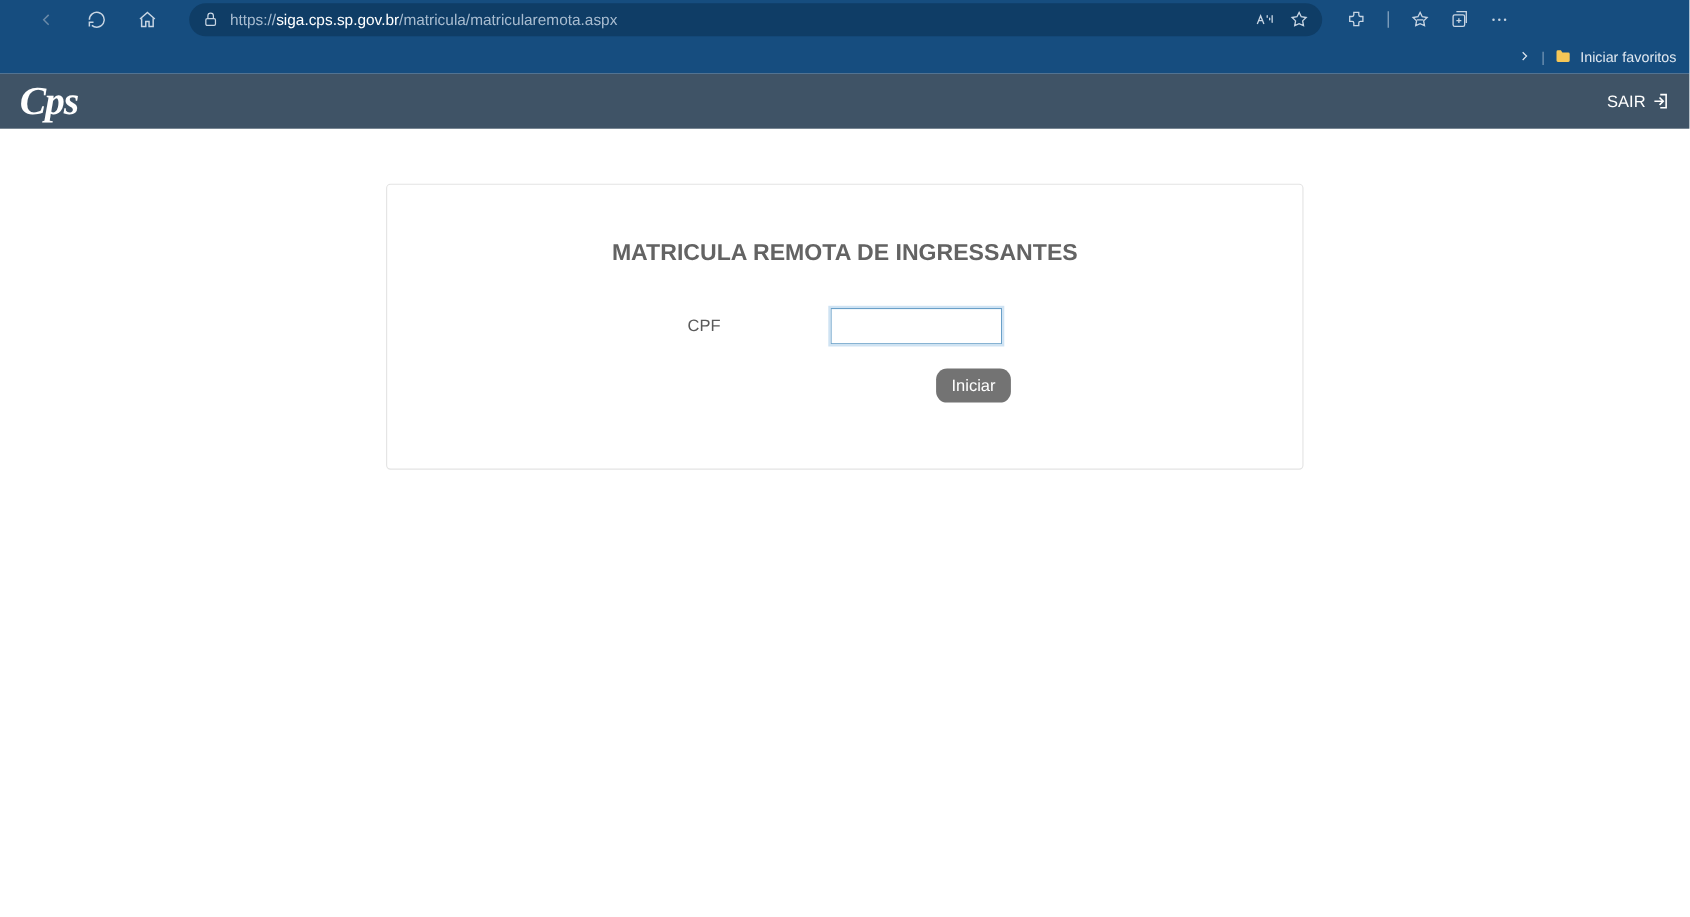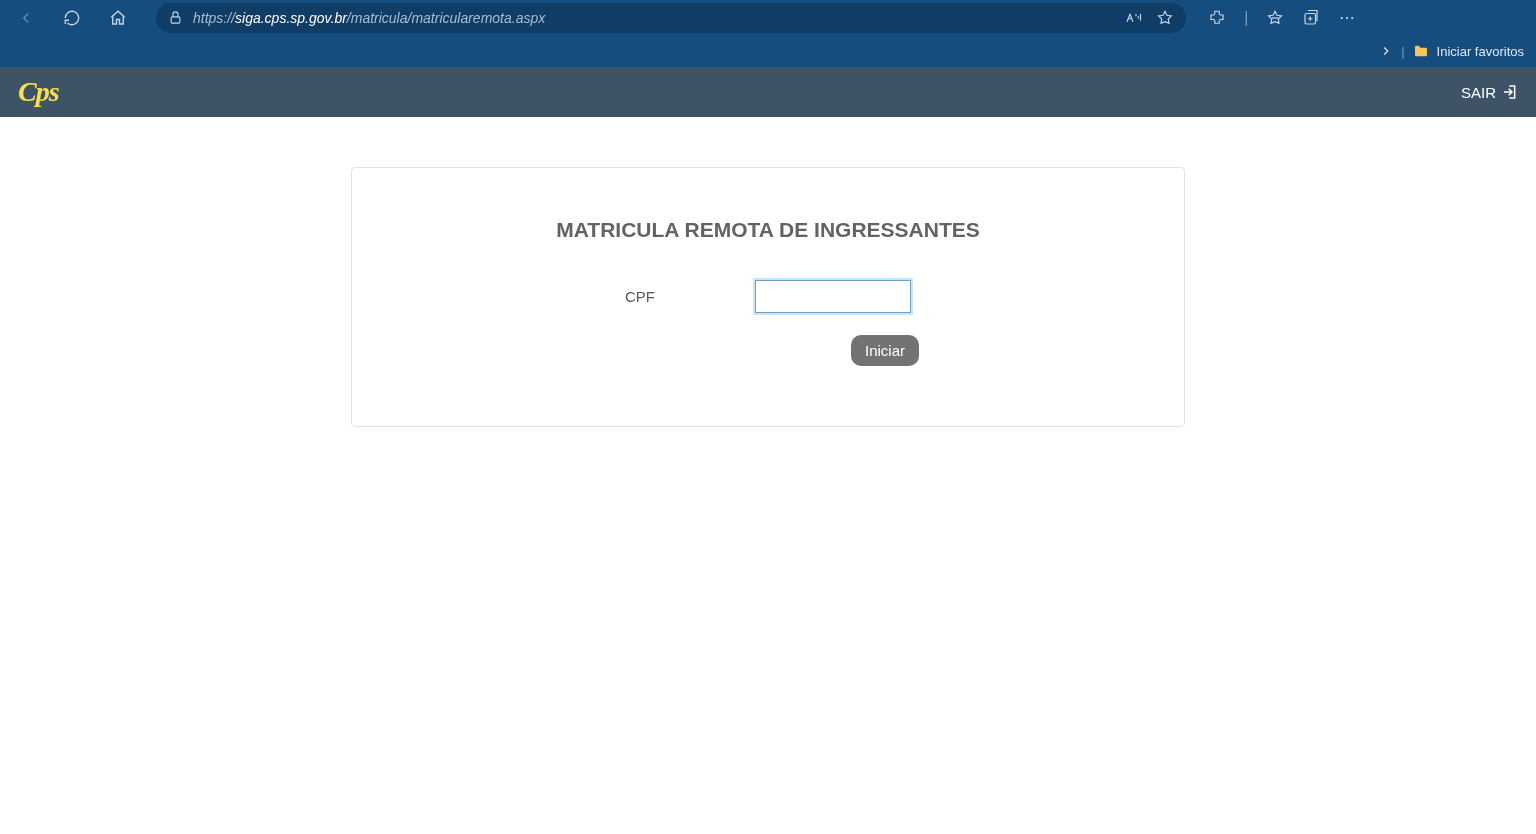--- a/index.html
+++ b/index.html
@@ -15,23 +15,22 @@
       overflow: hidden;
     }
     .browser-chrome {
       background: #164d7f;
       height: 67px;
     }
     .browser-top {
       height: 35px;
       display: flex;
       align-items: center;
-      padding: 0 10px;
+      padding: 0 26px;
       gap: 14px;
-      font-style: italic;
     }
     .nav-btn {
       width: 32px;
       height: 32px;
       display: flex;
       align-items: center;
       justify-content: center;
       color: #c8d5e3;
       cursor: pointer;
     }
@@ -92,23 +91,23 @@
     }
     .app-header {
       background: #3f5366;
       height: 50px;
       display: flex;
       align-items: center;
       justify-content: space-between;
       padding: 0 18px;
     }
     .logo {
-      color: #fde047;
+      color: #ffffff;
       font-family: Georgia, serif;
-      font-size: 28px;
+      font-size: 36px;
       font-style: italic;
       font-weight: bold;
       letter-spacing: -1px;
     }
     .sair-btn {
       color: #ffffff;
       font-size: 15px;
       display: flex;
       gap: 6px;
       cursor: pointer;

